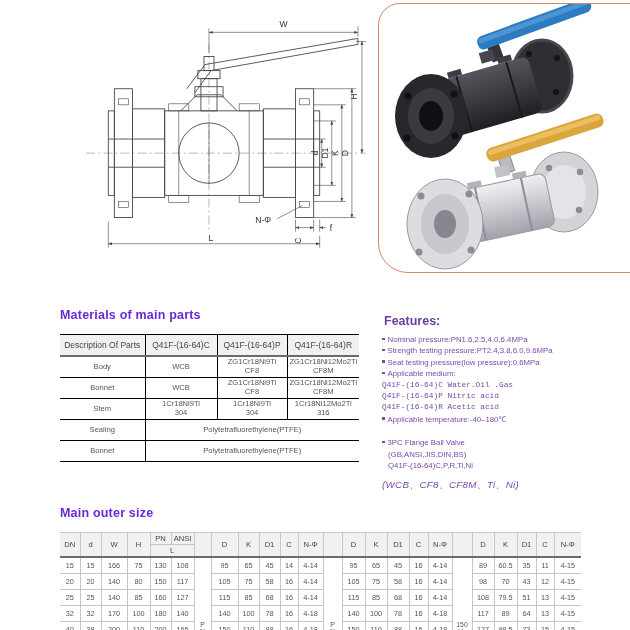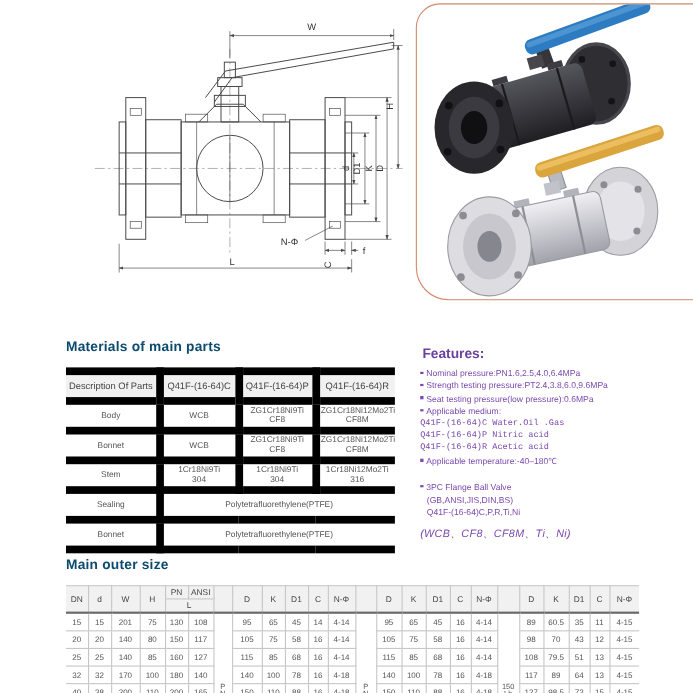--- a/index.html
+++ b/index.html
@@ -14,30 +14,30 @@
   .drawing .cl{stroke:#8a8a8a;stroke-width:0.6;fill:none;stroke-dasharray:9 3 2 3;}
   .drawing text{font-size:8.5px;fill:#333;font-family:"Liberation Sans",sans-serif;}
   
   .photo-card{
     position:absolute;left:378px;top:3px;width:268px;height:268px;
     border:1px solid #d4886a;border-radius:22px 0 0 30px;background:#fff;
   }
   .photo-card svg{position:absolute;left:0;top:0;}
   
   .sec-title{
-    position:absolute;color:#0c4a6e;font-weight:bold;font-size:12.5px;
+    position:absolute;color:#6d28d9;font-weight:bold;font-size:12.5px;
     letter-spacing:0.2px;
   }
   
   .mat-table{
     position:absolute;left:60px;top:334px;border-collapse:collapse;
     table-layout:fixed;width:299px;
   }
   .mat-table th,.mat-table td{
-    border:7px solid #000000;text-align:center;vertical-align:middle;
+    border:1px solid #000000;text-align:center;vertical-align:middle;
     font-weight:normal;white-space:pre-line;padding:0 1px;
   }
   .mat-table tr>*:first-child{border-left:none;}
   .mat-table tr>*:last-child{border-right:none;}
   .mat-table thead th{
     background:#f1f1f1;font-size:8.5px;color:#444;height:20px;
     border-bottom:2px solid #6a6a6a;
   }
   .mat-table td{font-size:7.6px;color:#555;height:20px;line-height:1.18;}
   
@@ -378,21 +378,21 @@
       <th rowspan="2">N-Φ</th>
     </tr>
     <tr>
       <th colspan="2">L</th>
     </tr>
   </thead>
   <tbody>
     <tr>
       <td>15</td>
       <td>15</td>
-      <td>201</td>
+      <td>166</td>
       <td>75</td>
       <td>130</td>
       <td>108</td>
       <td rowspan="5" class="vnote">P
 N</td>
       <td>95</td>
       <td>65</td>
       <td>45</td>
       <td>14</td>
       <td>4-14</td>

